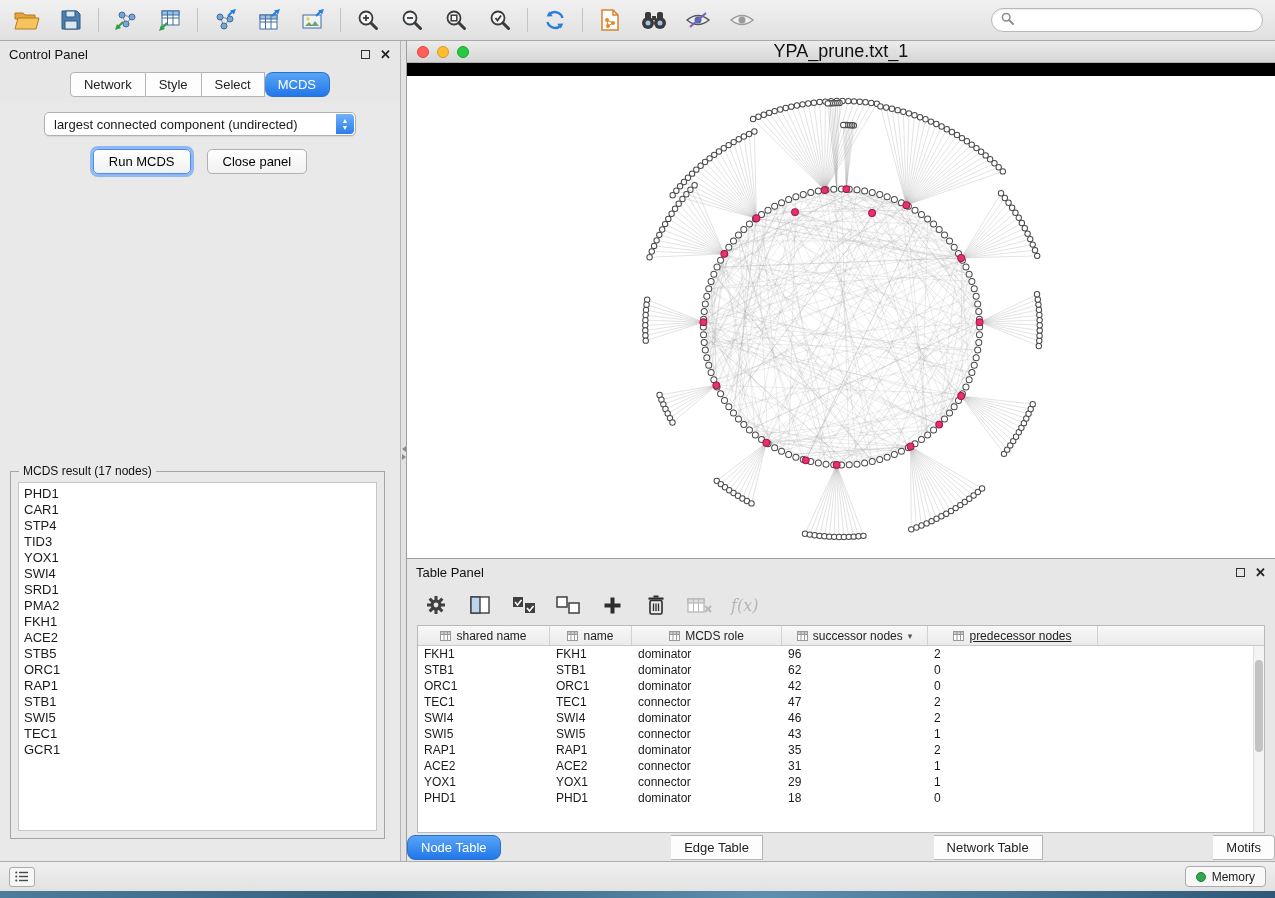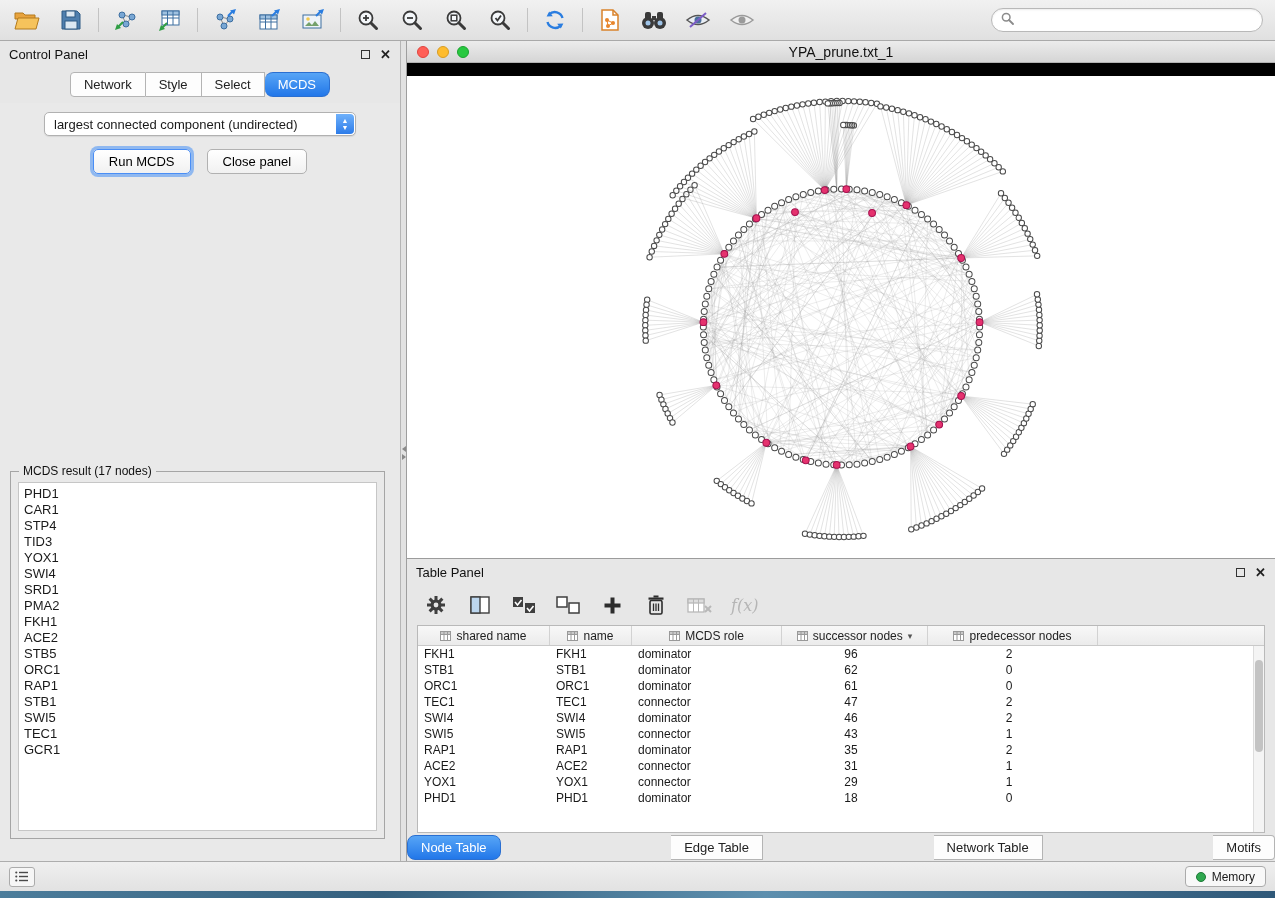--- a/index.html
+++ b/index.html
@@ -61,41 +61,41 @@
   
   .right-col { flex:1; display:flex; flex-direction:column; min-width:0; }
   .network-panel { height:518px; display:flex; flex-direction:column; border-bottom:1px solid #9c9c9c; }
   .nv-titlebar { height:22px; background:linear-gradient(#ececec,#d5d5d5); border-bottom:1px solid #b2b2b2;
                  position:relative; display:flex; align-items:center; }
   .lights { display:flex; gap:8px; padding-left:10px; }
   .light { width:12px; height:12px; border-radius:50%; }
   .light.red { background:#ff5f57; border:1px solid #e0443e; }
   .light.yellow { background:#febc2e; border:1px solid #d89c22; }
   .light.green { background:#28c840; border:1px solid #1ba32f; }
-  .nv-title { position:absolute; left:0; right:0; text-align:center; font-size:14px; color:#111; }
+  .nv-title { position:absolute; left:0; right:0; text-align:center; font-size:18px; color:#111; }
   .nv-black { height:13px; background:#000; }
   .nv-canvas { flex:1; background:#fff; position:relative; }
   .nv-canvas svg { position:absolute; inset:0; width:100%; height:100%; }
 
   
   .table-panel { flex:1; display:flex; flex-direction:column; background:#e7e7e7; min-height:0; }
   .tp-toolbar { height:40px; display:flex; align-items:center; padding:0 16px; gap:18px; }
   .tp-toolbar .tool-btn { width:26px; height:26px; }
   .fx { font-family:"DejaVu Serif", serif; font-style:italic; font-size:16px; color:#b5b5b5; }
   .tablewrap { flex:1; margin:0 10px; background:#fff; border:1px solid #b9b9b9; display:flex; flex-direction:column;
                position:relative; overflow:hidden; min-height:0; }
   .thead { display:flex; height:20px; background:linear-gradient(#f8f8f8,#ebebeb); border-bottom:1px solid #c9c9c9; flex:none; }
   .th { display:flex; align-items:center; justify-content:center; gap:5px; border-right:1px solid #d2d2d2;
         font-size:12px; color:#222; overflow:hidden; white-space:nowrap; flex:none; }
   .th-fill { flex:1; }
   .th-sort { font-size:9px; color:#555; }
   .tbody { flex:1; overflow:hidden; }
   .tr { display:flex; height:16px; line-height:16px; font-size:12px; }
   .td { padding:0 6px; overflow:hidden; white-space:nowrap; flex:none; }
-  .td.num { text-align:center; padding-right:14px; }
+  .td.num { text-align:left; padding-right:14px; }
   .vscroll { position:absolute; right:0; top:20px; bottom:0; width:11px; background:#f4f4f4; border-left:1px solid #ddd; }
   .vthumb { position:absolute; top:14px; left:1px; width:8px; height:92px; background:#c3c3c3; border-radius:4px; }
   .tp-tabs { height:28px; display:flex; justify-content:space-between; align-items:center; flex:none; }
 
   
   .statusbar { height:30px; border-top:1px solid #adadad; background:linear-gradient(#efefef,#e2e2e2);
                display:flex; align-items:center; padding:0 9px; }
   .list-btn { width:26px; height:20px; border:1px solid #ababab; border-radius:3px; background:#f6f6f6;
               display:flex; align-items:center; justify-content:center; }
   .memory-btn { margin-left:auto; height:21px; border:1px solid #ababab; border-radius:4px; background:#f8f8f8;
@@ -1249,21 +1249,21 @@
             <div class="th" style="width: 146px;">
               <svg width="11" height="10" viewBox="0 0 11 10">
                 <rect x="0.5" y="0.5" width="10" height="9" fill="#fff" stroke="#999"></rect>
                 <rect x="0.5" y="0.5" width="10" height="3" fill="#c9c9c9" stroke="#999"></rect>
                 <line x1="4" y1="0.5" x2="4" y2="9.5" stroke="#999"></line>
                 <line x1="7.5" y1="0.5" x2="7.5" y2="9.5" stroke="#999"></line>
               </svg>
               <span class="th-label">successor nodes</span>
               <span class="th-sort">▾</span>
             </div>
-            <div class="th" style="width: 170px;">
+            <div class="th" style="width: 170px; text-decoration: underline;">
               <svg width="11" height="10" viewBox="0 0 11 10">
                 <rect x="0.5" y="0.5" width="10" height="9" fill="#fff" stroke="#999"></rect>
                 <rect x="0.5" y="0.5" width="10" height="3" fill="#c9c9c9" stroke="#999"></rect>
                 <line x1="4" y1="0.5" x2="4" y2="9.5" stroke="#999"></line>
                 <line x1="7.5" y1="0.5" x2="7.5" y2="9.5" stroke="#999"></line>
               </svg>
               <span class="th-label">predecessor nodes</span>
             </div>
             <div class="th th-fill" style="border-right: none;"></div>
           </div>
@@ -1279,21 +1279,21 @@
               <div class="td" style="width: 132px;">STB1</div>
               <div class="td" style="width: 82px;">STB1</div>
               <div class="td" style="width: 150px;">dominator</div>
               <div class="td num" style="width: 146px;">62</div>
               <div class="td num" style="width: 170px;">0</div>
             </div>
             <div class="tr">
               <div class="td" style="width: 132px;">ORC1</div>
               <div class="td" style="width: 82px;">ORC1</div>
               <div class="td" style="width: 150px;">dominator</div>
-              <div class="td num" style="width: 146px;">61</div>
+              <div class="td num" style="width: 146px;">42</div>
               <div class="td num" style="width: 170px;">0</div>
             </div>
             <div class="tr">
               <div class="td" style="width: 132px;">TEC1</div>
               <div class="td" style="width: 82px;">TEC1</div>
               <div class="td" style="width: 150px;">connector</div>
               <div class="td num" style="width: 146px;">47</div>
               <div class="td num" style="width: 170px;">2</div>
             </div>
             <div class="tr">

